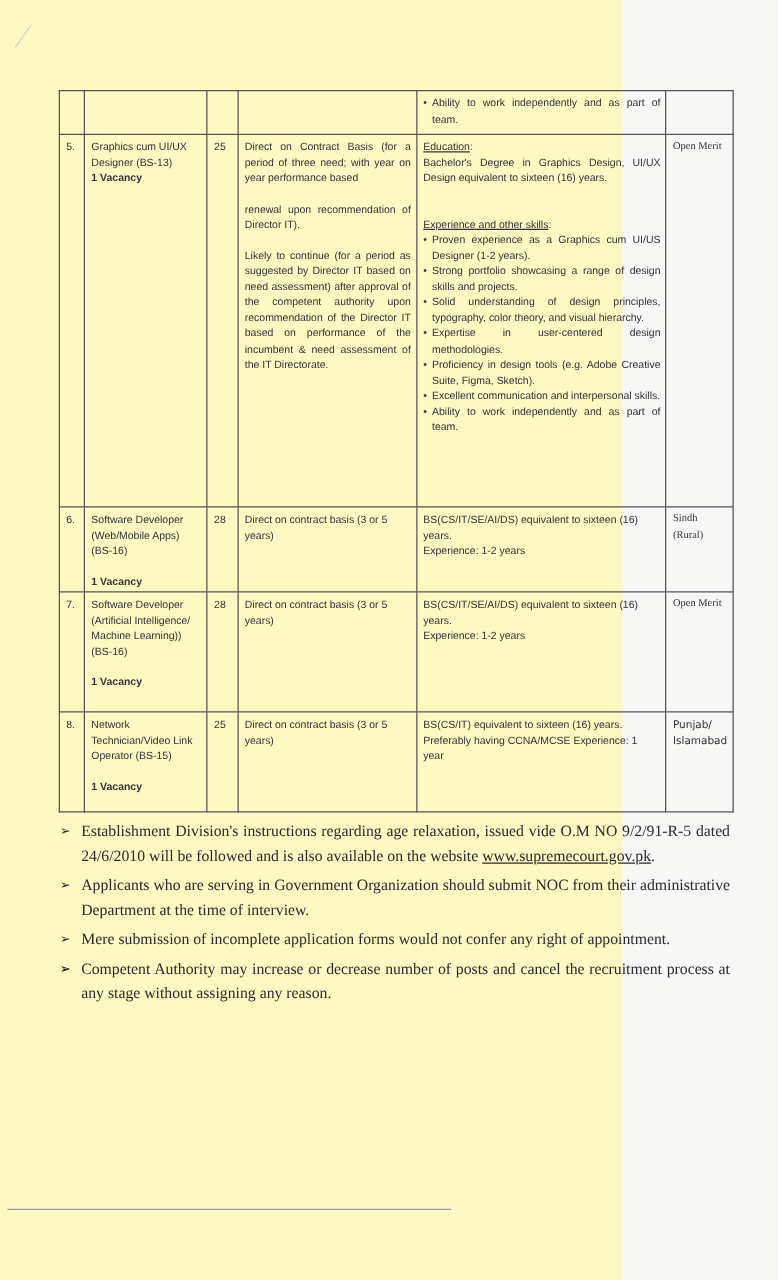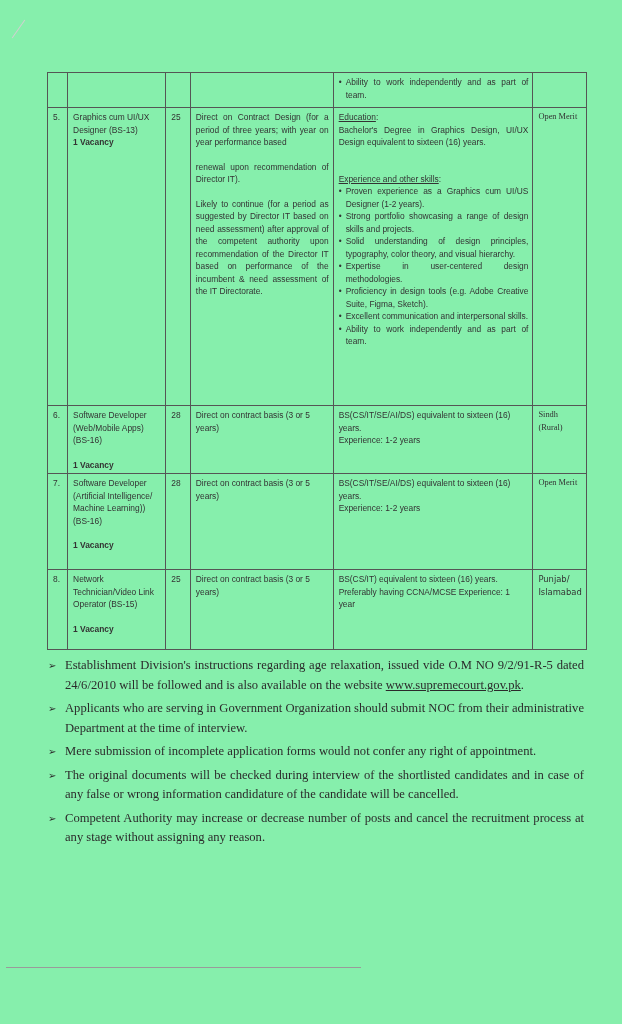--- a/index.html
+++ b/index.html
@@ -1,18 +1,18 @@
 <!DOCTYPE html>
 <html><head>
 <meta charset="utf-8">
 <style>
   html, body { margin:0; padding:0; }
   body { width:622px; height:1024px; background:#f7f7f6; position:relative; overflow:hidden;
          font-family:"Liberation Sans", sans-serif; color:#2a2a2a; }
-  .page { position:absolute; left:0; top:0; width:622px; height:1024px; background:#86efac; }
+  .page { position:absolute; left:0; top:0; width:498px; height:1024px; background:#fef9c3; }
   table.jobs { position:absolute; left:47px; top:72px; width:540px; border-collapse:collapse; table-layout:fixed; }
   table.jobs td { border:1px solid #555; vertical-align:top; padding:3px 4px 2px 5px; font-size:8.4px; line-height:12.5px; color:#333; }
   .c-no { width:18px; }
   .c-post { width:88px; }
   .c-age { width:22px; }
   .c-mode { width:128px; }
   .c-qual { width:179px; }
   .c-quota { width:48px; }
   .j { text-align:justify; }
   .bold { font-weight:bold; }
@@ -63,21 +63,21 @@
     </tr>
 
     <tr style="height:298px;">
       <td>5.</td>
       <td>
         <div>Graphics cum UI/UX Designer (BS-13)</div>
         <div class="bold">1 Vacancy</div>
       </td>
       <td>25</td>
       <td class="j">
-        <div>Direct on Contract Design (for a period of three years; with year on year performance based</div>
+        <div>Direct on Contract Basis (for a period of three need; with year on year performance based</div>
         <div class="gap"></div>
         <div>renewal upon recommendation of Director IT).</div>
         <div class="gap"></div>
         <div>Likely to continue (for a period as suggested by Director IT based on need assessment) after approval of the competent authority upon recommendation of the Director IT based on performance of the incumbent &amp; need assessment of the IT Directorate.</div>
       </td>
       <td>
         <div><span class="u">Education</span>:</div>
         <div class="j">Bachelor's Degree in Graphics Design, UI/UX Design equivalent to sixteen (16) years.</div>
         <div class="gap"></div>
             <div class="gap"></div>
@@ -154,21 +154,20 @@
       <li>
         <span class="arrow">➢</span>
         <span>Applicants who are serving in Government Organization should submit NOC from their administrative Department at the time of interview.</span>
       </li>
       <li>
         <span class="arrow">➢</span>
         <span>Mere submission of incomplete application forms would not confer any right of appointment.</span>
       </li>
       <li>
         <span class="arrow">➢</span>
-        <span>The original documents will be checked during interview of the shortlisted candidates and in case of any false or wrong information candidature of the candidate will be cancelled.</span>
       </li>
       <li>
         <span class="arrow">➢</span>
         <span>Competent Authority may increase or decrease number of posts and cancel the recruitment process at any stage without assigning any reason.</span>
       </li>
     </ul>
   </div>
 
   <div class="footer-rule"></div>
 </div>

